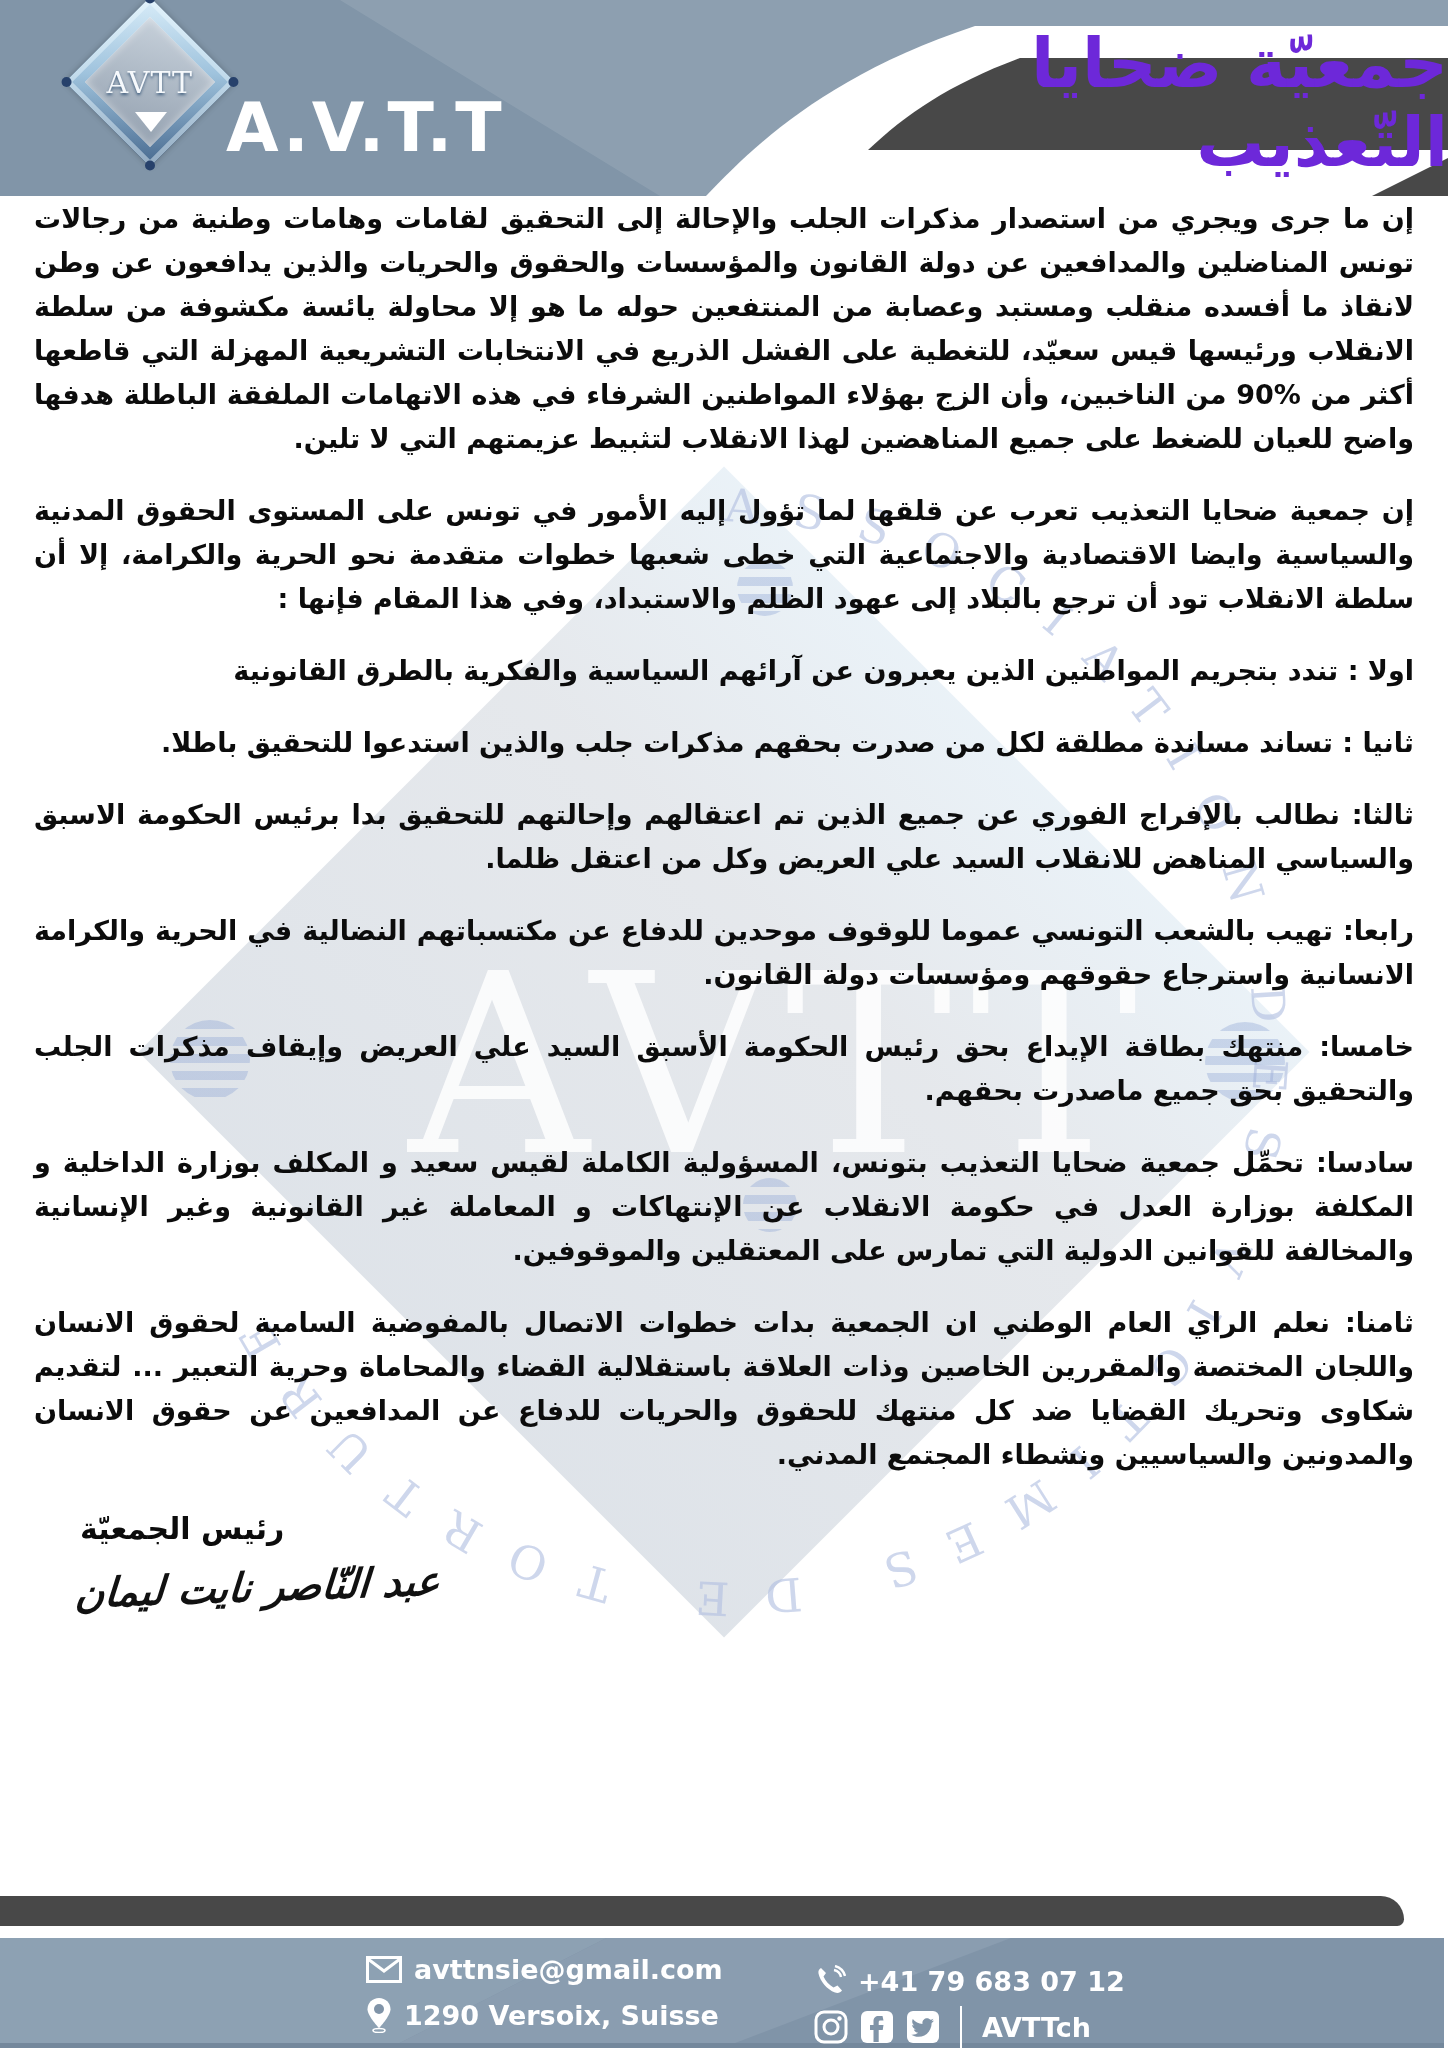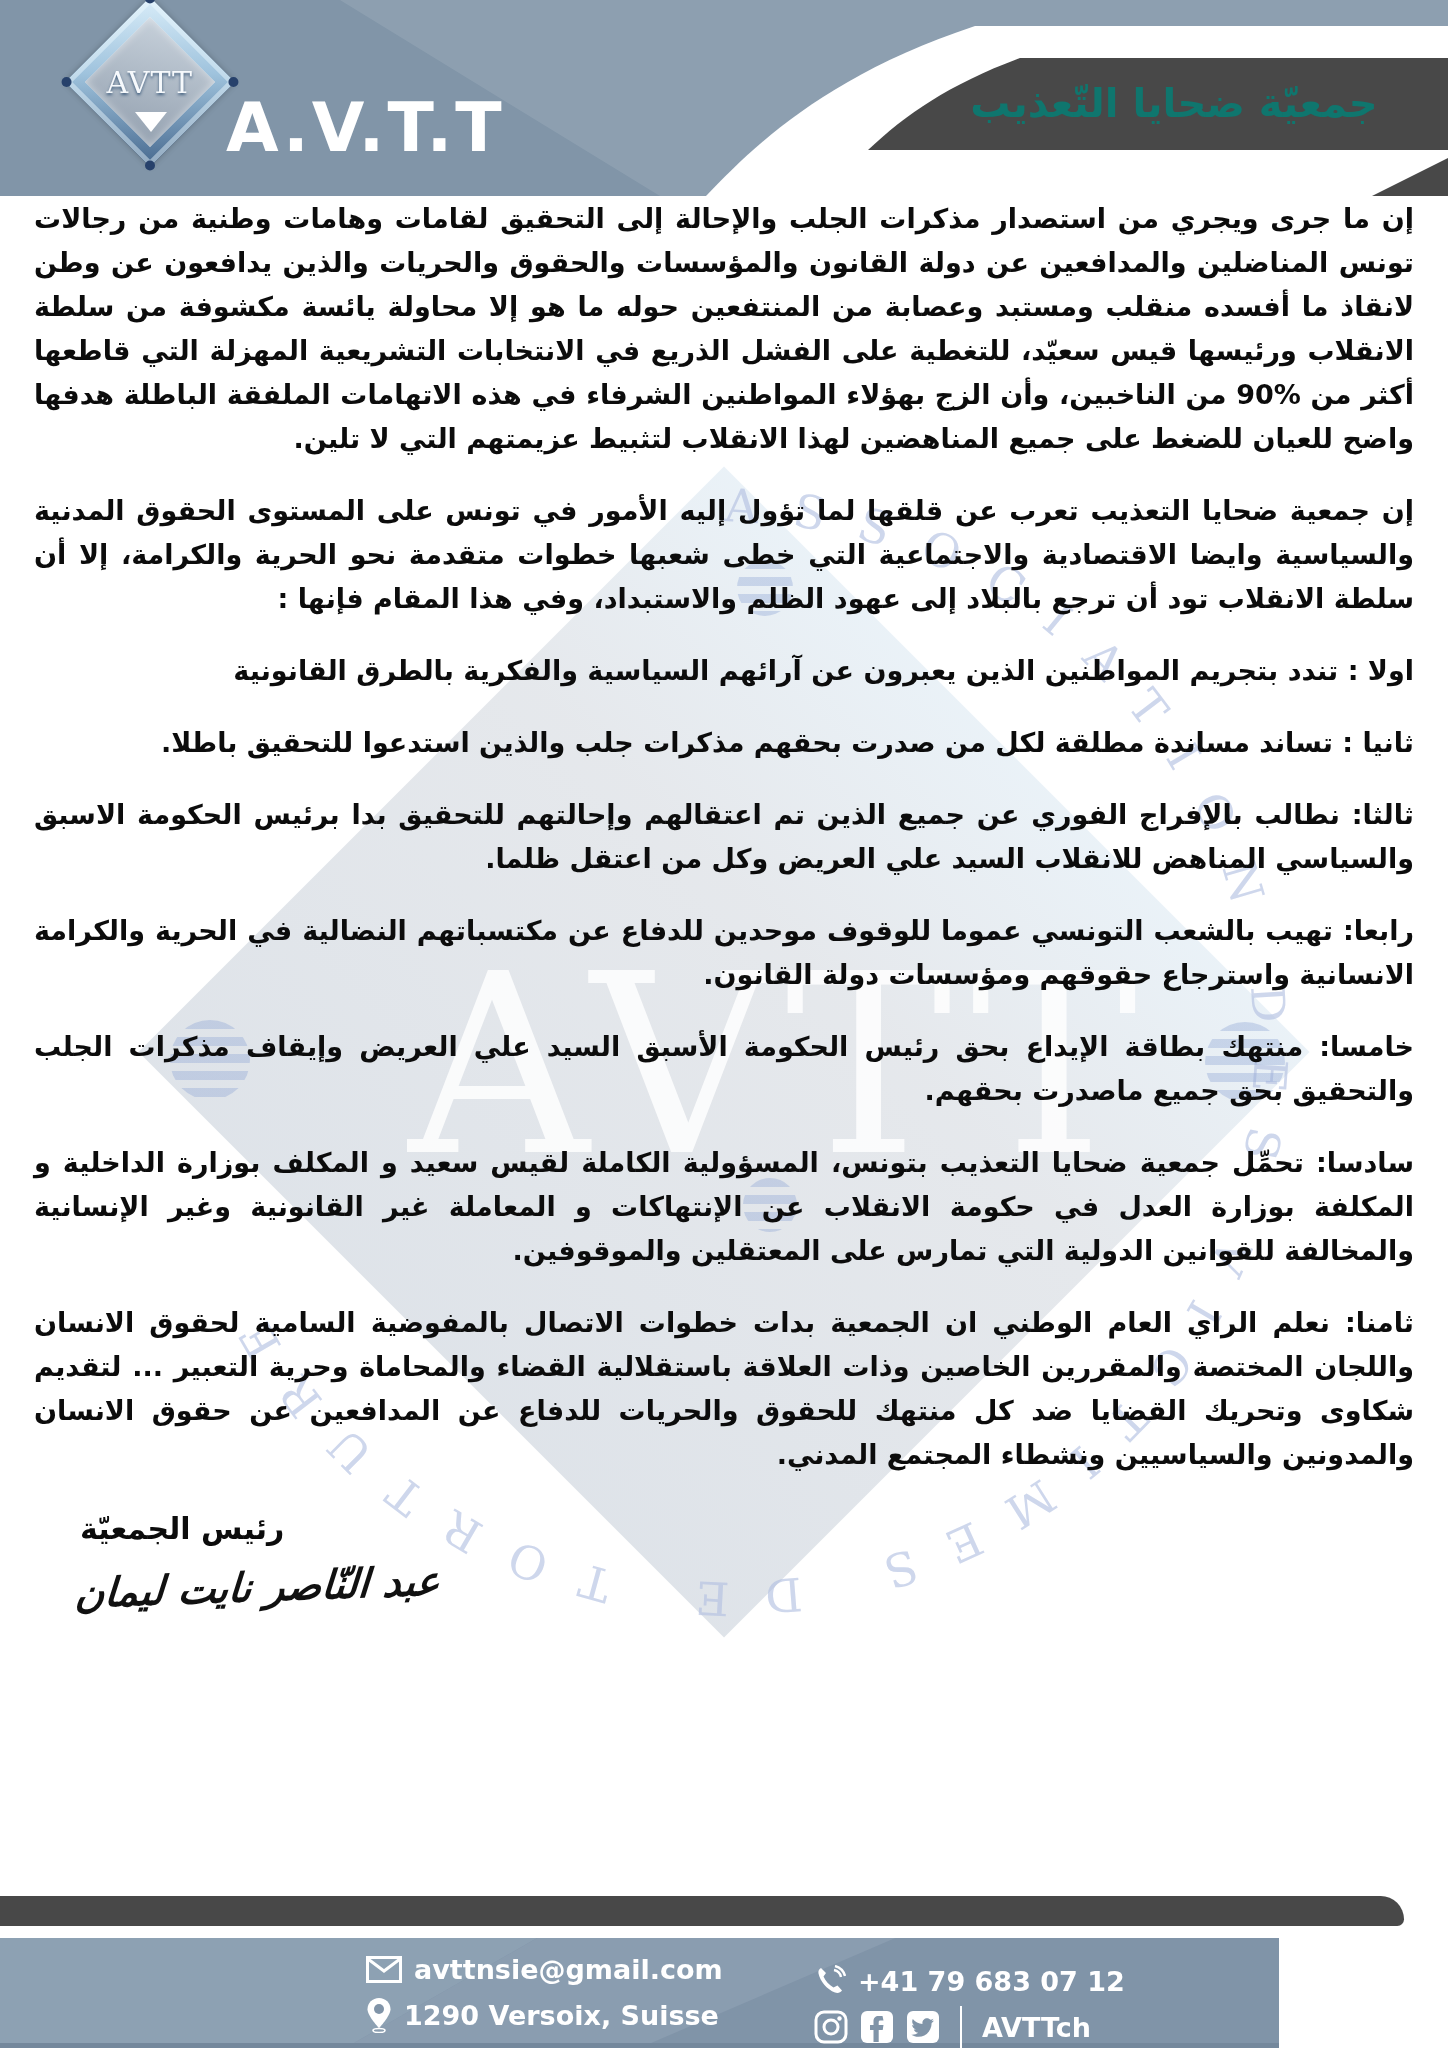--- a/index.html
+++ b/index.html
@@ -4,21 +4,21 @@
 <title>AVTT Communiqué</title>
 <style>
   html,body{margin:0;padding:0;background:#555;}
   .page{position:relative;width:1448px;height:2048px;margin:0 auto;background:#ffffff;
         overflow:hidden;font-family:"DejaVu Sans",sans-serif;}
   
   .hdr-svg{position:absolute;left:0;top:0;}
   .org-acronym{position:absolute;left:226px;top:88px;color:#ffffff;font-size:68px;
         font-weight:bold;letter-spacing:3px;}
   .banner-title{position:absolute;left:900px;right:0;top:56px;height:94px;display:flex;
-        align-items:center;justify-content:center;color:#0f766e;font-size:40px;font-weight:bold;
+        align-items:center;justify-content:center;color:#6d28d9;font-size:68px;font-weight:bold;
         direction:rtl;}
   .logo{position:absolute;left:90px;top:22px;width:120px;height:120px;transform:rotate(45deg);
         background:linear-gradient(135deg,#d9edf9,#9fc3dd 45%,#46688e);
         box-shadow:inset 0 0 0 5px rgba(240,250,255,.45), 0 0 6px rgba(0,0,0,.25);}
   .logo .dot{position:absolute;width:10px;height:10px;border-radius:50%;background:#27416b;}
   .logo .d1{left:-4px;top:-4px}.logo .d2{right:-4px;top:-4px}
   .logo .d3{left:-4px;bottom:-4px}.logo .d4{right:-4px;bottom:-4px}
   .logo-inner{position:absolute;left:14px;top:14px;right:14px;bottom:14px;
         background:linear-gradient(150deg,#c6d0da,#94a1b0);display:flex;align-items:center;
         justify-content:center;box-shadow:inset 0 0 8px rgba(255,255,255,.5);}
@@ -35,21 +35,21 @@
   .doc-body{position:absolute;left:34px;right:34px;top:180px;direction:rtl;
         text-align:justify;color:#0c0c0c;font-weight:bold;font-size:27px;line-height:44px;}
   .doc-body p{margin:17px 0 28px 0;}
   .sig{width:360px;margin:30px auto 0 46px;direction:rtl;text-align:left;}
   .sig-title{font-size:30px;font-weight:bold;color:#0c0c0c;}
   .sig-name{margin-top:14px;font-size:40px;font-weight:bold;color:#111;font-style:italic;
         transform:rotate(-2deg) skewX(-6deg);white-space:nowrap;}
   
   .foot-bar{position:absolute;left:0;top:1896px;width:1404px;height:30px;background:#484848;
         border-radius:0 28px 8px 0;}
-  .footer{position:absolute;left:0;top:1938px;width:1279px;height:110px;background:#8094a8;
+  .footer{position:absolute;left:0;top:1938px;width:1444px;height:110px;background:#8094a8;
         overflow:hidden;color:#ffffff;}
   .footer .fp1{position:absolute;inset:0;background:#8da1b3;
         clip-path:polygon(0 0,42% 0,27% 100%,0 100%);}
   .footer .fp2{position:absolute;inset:0;background:#8a9db0;
         clip-path:polygon(42% 0,70% 0,50% 100%,27% 100%);}
   .footer .fline{position:absolute;left:0;right:0;bottom:0;height:5px;background:#74889c;}
   .fgroup{position:absolute;top:12px;}
   .fg-left{left:366px;}
   .fg-right{left:814px;margin-top:12px;}
   .frow{display:flex;align-items:center;gap:12px;height:38px;margin-bottom:8px;

